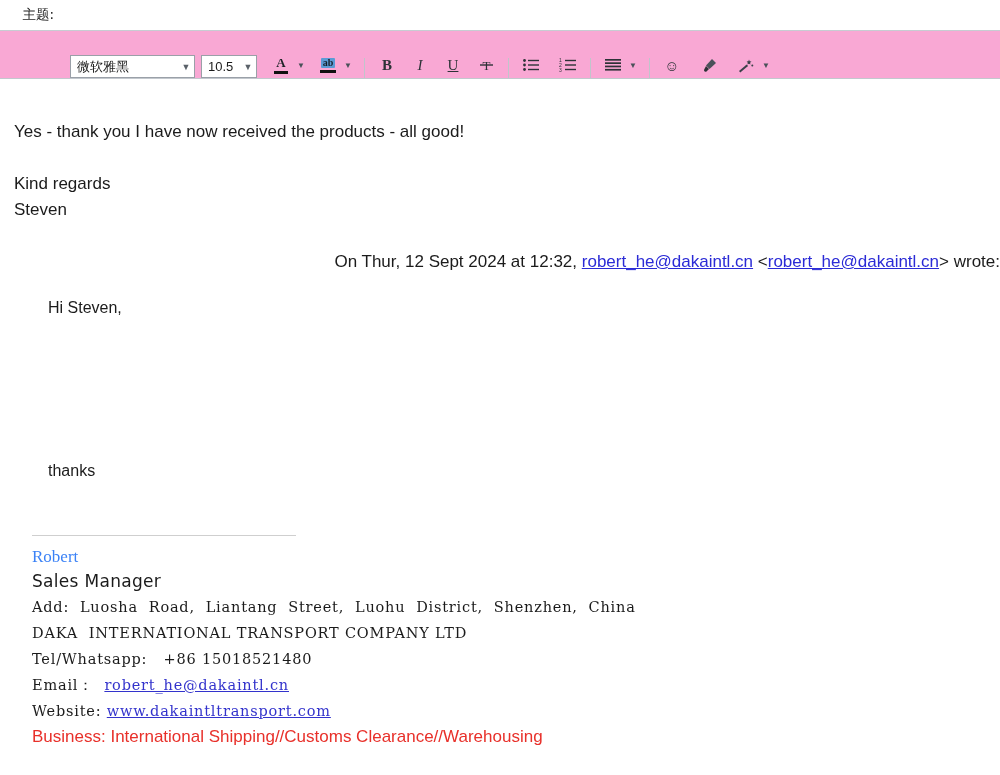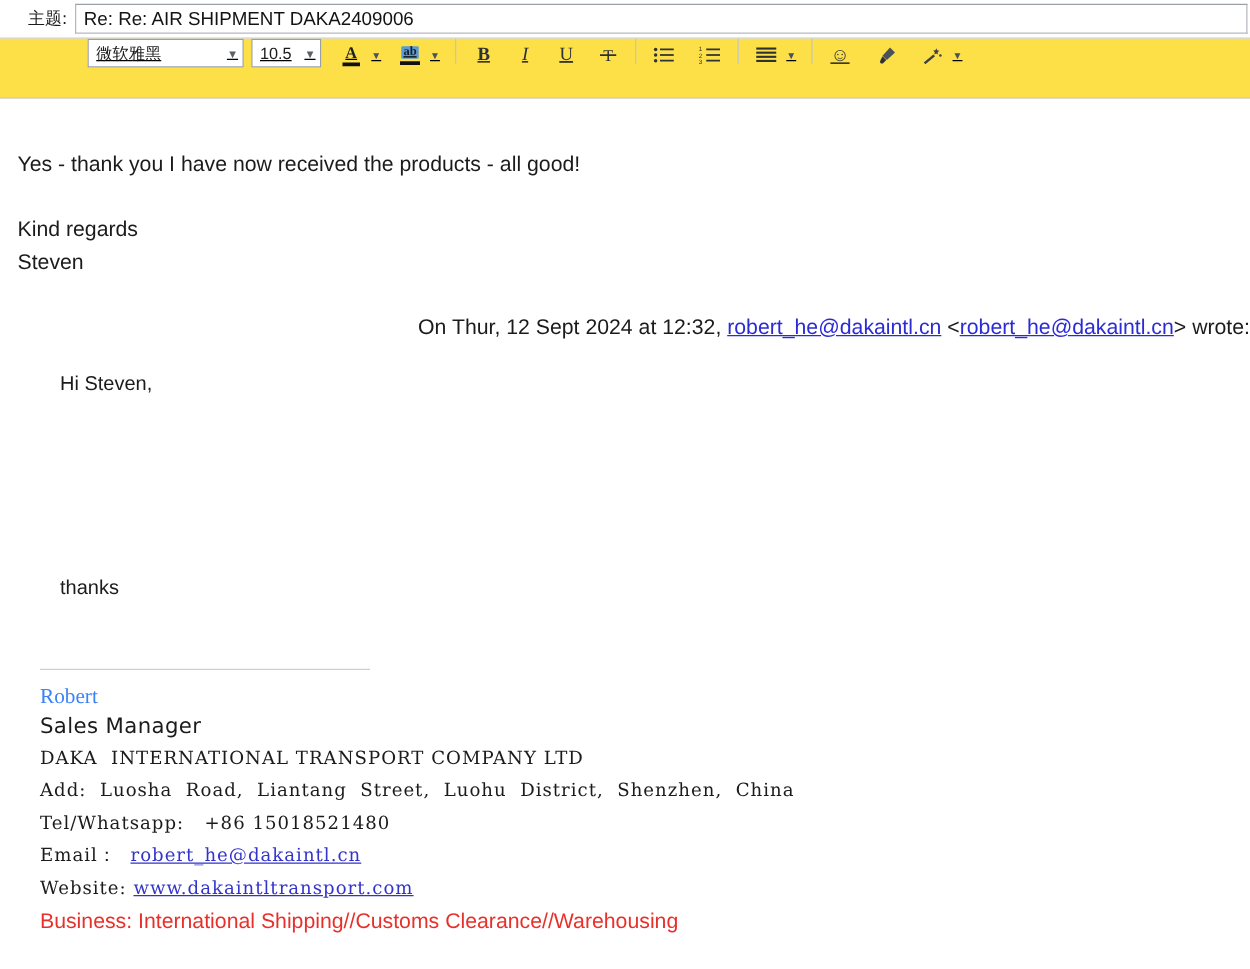--- a/index.html
+++ b/index.html
@@ -46,27 +46,26 @@
     padding: 0 6px;
     box-sizing: border-box;
     outline: none;
     line-height: 22px;
   }
 
   
   .toolbar {
     position: relative;
     height: 48px;
-    background: #fde047;
+    background: #f9a8d4;
     border-bottom: 1px solid #c3c8ce;
     display: flex;
-    align-items: flex-start;
+    align-items: flex-end;
     padding-left: 70px;
     box-sizing: border-box;
-    text-decoration: underline;
   }
   .tb-group {
     display: flex;
     align-items: center;
   }
   .sep {
     width: 1px;
     height: 20px;
     background: #c0c5cb;
     margin: 0 9px;
@@ -232,21 +231,20 @@
     line-height: 25px;
     color: #e8302a;
     font-family: "Liberation Sans", sans-serif;
   }
 </style>
 </head>
 <body>
 
 <div class="subject-row">
   <div class="subject-label">主题:</div>
-  <input class="subject-input" type="text" value="Re: Re: AIR SHIPMENT DAKA2409006" style="">
 </div>
 
 <div class="toolbar">
 
   <div class="tb-group">
     <div class="combo combo-font">
       <span class="ctext">微软雅黑</span>
       <span class="carrow">▼</span>
     </div>
     <div class="combo combo-size">
@@ -384,20 +382,20 @@
     <div style="height:27px"></div>
     <div style="height:53px"></div>
     <div class="q">thanks</div>
     <div style="height:36px"></div>
 
     <hr class="sig-rule">
     <div style="height:8px"></div>
 
     <div class="sig-name">Robert</div>
     <div class="sig-title">Sales Manager</div>
+    <div class="mono">Add:  Luosha  Road,  Liantang  Street,  Luohu  District,  Shenzhen,  China</div>
     <div class="mono">DAKA  INTERNATIONAL TRANSPORT COMPANY LTD</div>
-    <div class="mono">Add:  Luosha  Road,  Liantang  Street,  Luohu  District,  Shenzhen,  China</div>
     <div class="mono">Tel/Whatsapp:   +86 15018521480</div>
     <div class="mono"><span>Email：  </span><a class="link" href="#">robert_he@dakaintl.cn</a></div>
     <div class="mono"><span>Website: </span><a class="link" href="#">www.dakaintltransport.com</a></div>
     <div class="biz">Business: International Shipping//Customs Clearance//Warehousing</div>
   </div>
 </div>
 
 </body></html>

